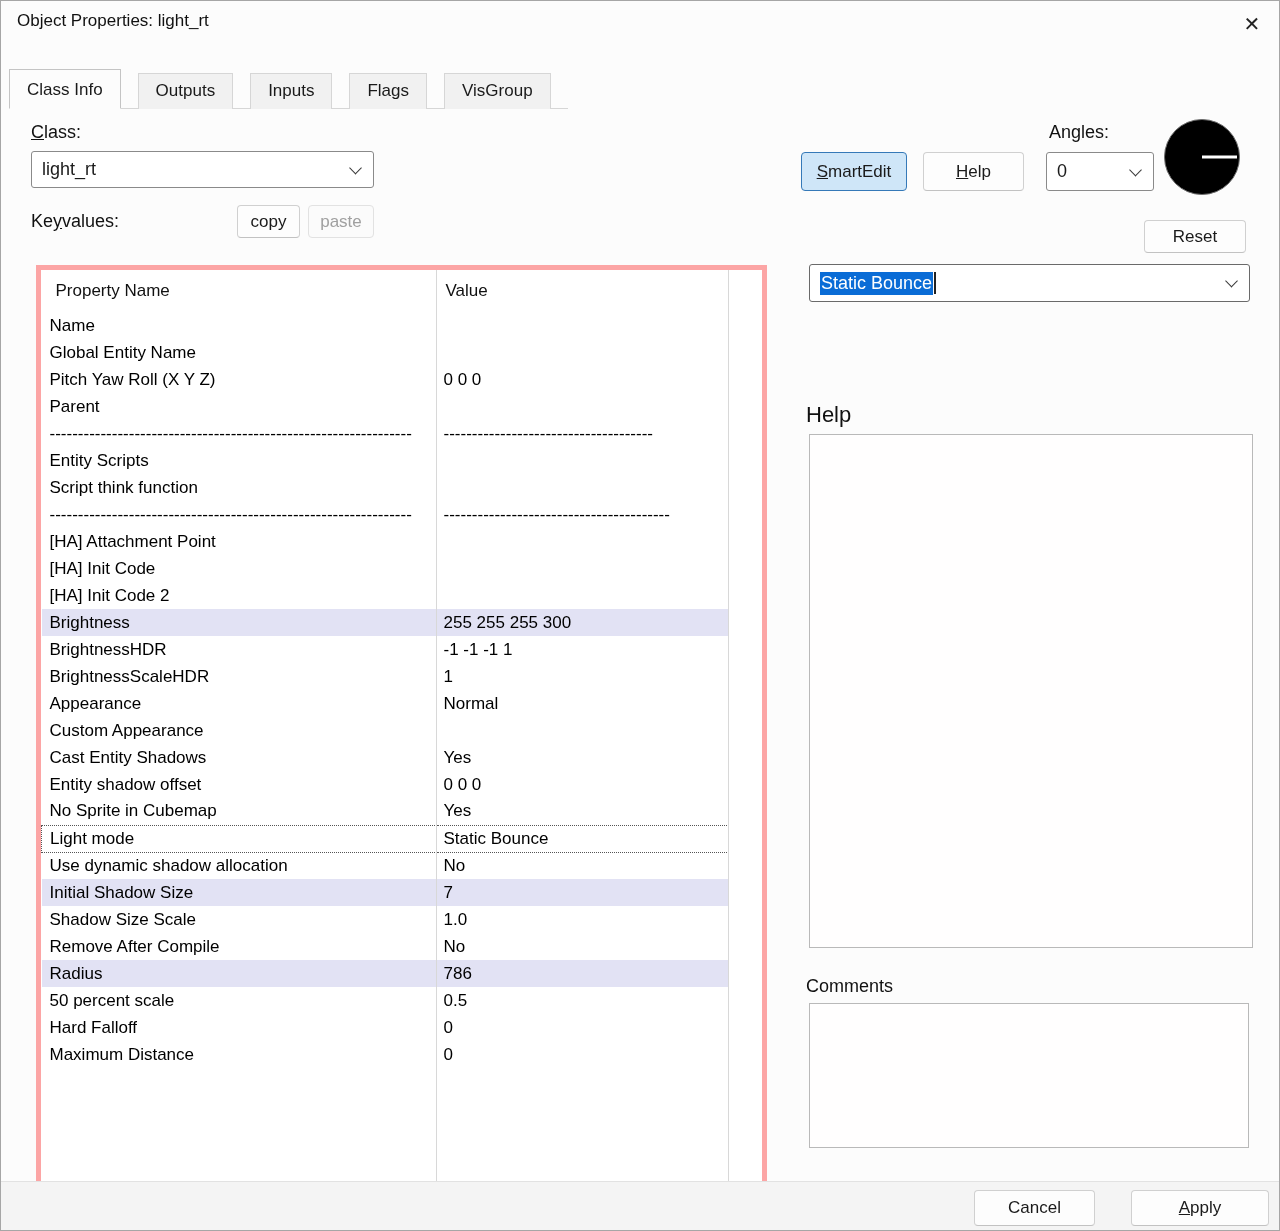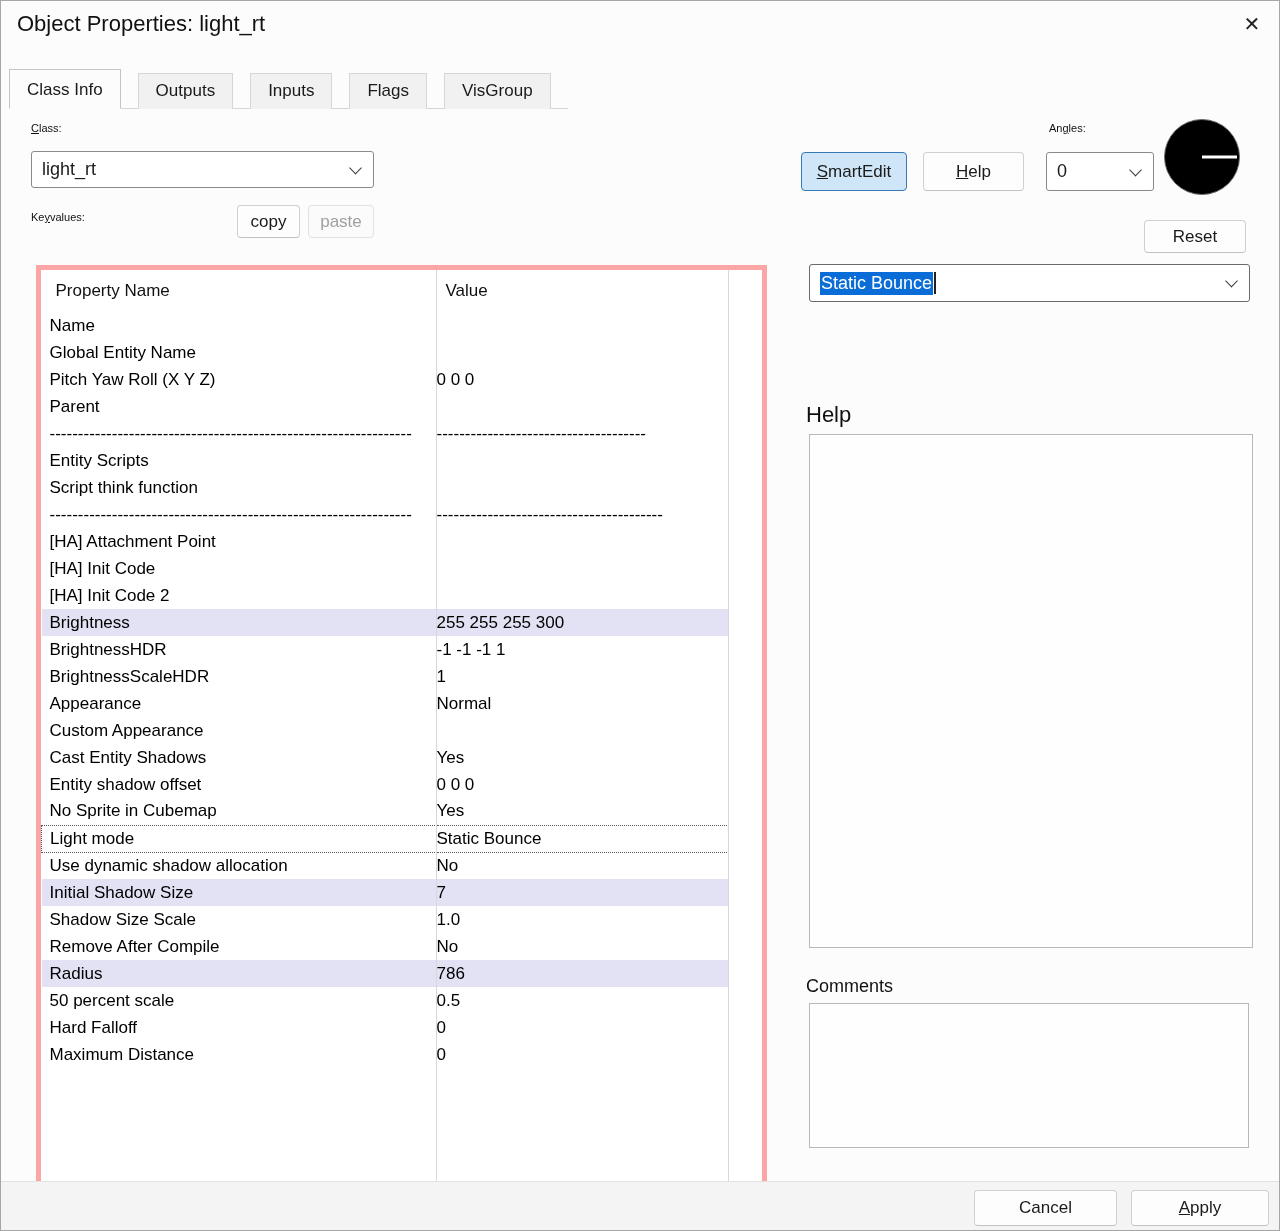--- a/index.html
+++ b/index.html
@@ -2,32 +2,32 @@
 <html><head>
 <meta charset="utf-8">
 <style>
   * { margin:0; padding:0; box-sizing:border-box; }
   body { background:#ffffff; font-family:"Liberation Sans", sans-serif; color:#1a1a1a; }
   #window {
     position:relative; width:1280px; height:1231px;
     background:#fcfcfc; border:1px solid #a6a6a6; overflow:hidden;
   }
   
-  .title { position:absolute; left:16px; top:10px; font-size:22px; color:#111; }
+  .title { position:absolute; left:16px; top:10px; font-size:17px; color:#111; }
   .close-btn { position:absolute; right:12px; top:8px; width:30px; height:30px;
     display:flex; align-items:center; justify-content:center; font-size:20px; color:#222; }
   
   .tabstrip { position:absolute; left:8px; top:68px; display:flex; align-items:flex-end;
     border-bottom:1px solid #d6d6d6; }
   .tab { padding:7px 17px 8px 17px; font-size:17px; background:#f1f1f1;
     border:1px solid #d6d6d6; border-bottom:none; margin-right:17px; margin-bottom:-1px; }
   .tab.active { background:#fcfcfc; border:1px solid #c4c4c4; border-bottom:1px solid #fcfcfc;
     padding-top:10px; font-weight:400; }
   
-  .lbl { position:absolute; font-size:11px; color:#111; }
+  .lbl { position:absolute; font-size:18px; color:#111; }
   u { text-decoration:underline; }
   
   .btn { position:absolute; display:flex; align-items:center; justify-content:center;
     background:#fdfdfd; border:1px solid #d0d0d0; border-bottom-color:#c2c2c2;
     border-radius:4px; font-size:17px; color:#1a1a1a; cursor:default; }
   .btn.disabled { color:#a0a0a0; background:#fbfbfb; border-color:#e2e2e2; }
   .btn.accent { background:#cfe6f8; border:1px solid #3579b8; }
   
   .combo { position:absolute; background:#fff; border:1px solid #8a8a8a; border-radius:3px;
     display:flex; align-items:center; padding:0 28px 0 10px; font-size:18px;text-align:right; }
@@ -48,21 +48,21 @@
   .col-line-1 { left:395px; } .col-line-2 { left:687px; }
   .prop-table table { border-collapse:collapse; table-layout:fixed; width:729px; }
   .prop-table th { height:42px; text-align:left; font-weight:400; font-size:17px;
     color:#111; vertical-align:middle; }
   .prop-table th:nth-child(1){ width:395px; padding-left:14px; }
   .prop-table th:nth-child(2){ width:292px; padding-left:9px; }
   .prop-table th:nth-child(3){ width:42px; }
   .prop-table td { height:27px; font-size:17px; white-space:nowrap; overflow:hidden;
     vertical-align:middle; color:#000; }
   .prop-table td:nth-child(1){ padding-left:8px; }
-  .prop-table td:nth-child(2){ }
+  .prop-table td:nth-child(2){ padding-left:7px; }
   td.hl { background:#e2e2f4; }
   tr.focused td:nth-child(1){ border-top:1px dotted #555; border-bottom:1px dotted #555; border-left:1px dotted #555; }
   tr.focused td:nth-child(2){ border-top:1px dotted #555; border-bottom:1px dotted #555; border-right:1px dotted #555; }
   
   .panel-box { position:absolute; background:#fffefe; border:1px solid #b9b9b9; }
   
   .footer { position:absolute; left:0; right:0; top:1180px; height:51px;
     background:#f4f4f4; border-top:1px solid #e2e2e2; }
 </style>
 </head>
@@ -267,16 +267,16 @@
     </table>
   </div>
 
   <div class="lbl" style="left:805px; top:401px; font-size:22px;">Help</div>
   <div class="panel-box" style="left:808px; top:433px; width:444px; height:514px;"></div>
 
   <div class="lbl" style="left:805px; top:975px; font-size:18px;">Comments</div>
   <div class="panel-box" style="left:808px; top:1002px; width:440px; height:145px;"></div>
 
   <div class="footer"></div>
-  <div class="btn" style="left:973px; top:1189px; width:143px; height:36px;">Cancel</div>
+  <div class="btn" style="left:973px; top:1189px; width:121px; height:36px;">Cancel</div>
   <div class="btn" style="left:1130px; top:1189px; width:138px; height:36px;"><u>A</u>pply</div>
 
 </div>
 
 </body></html>

